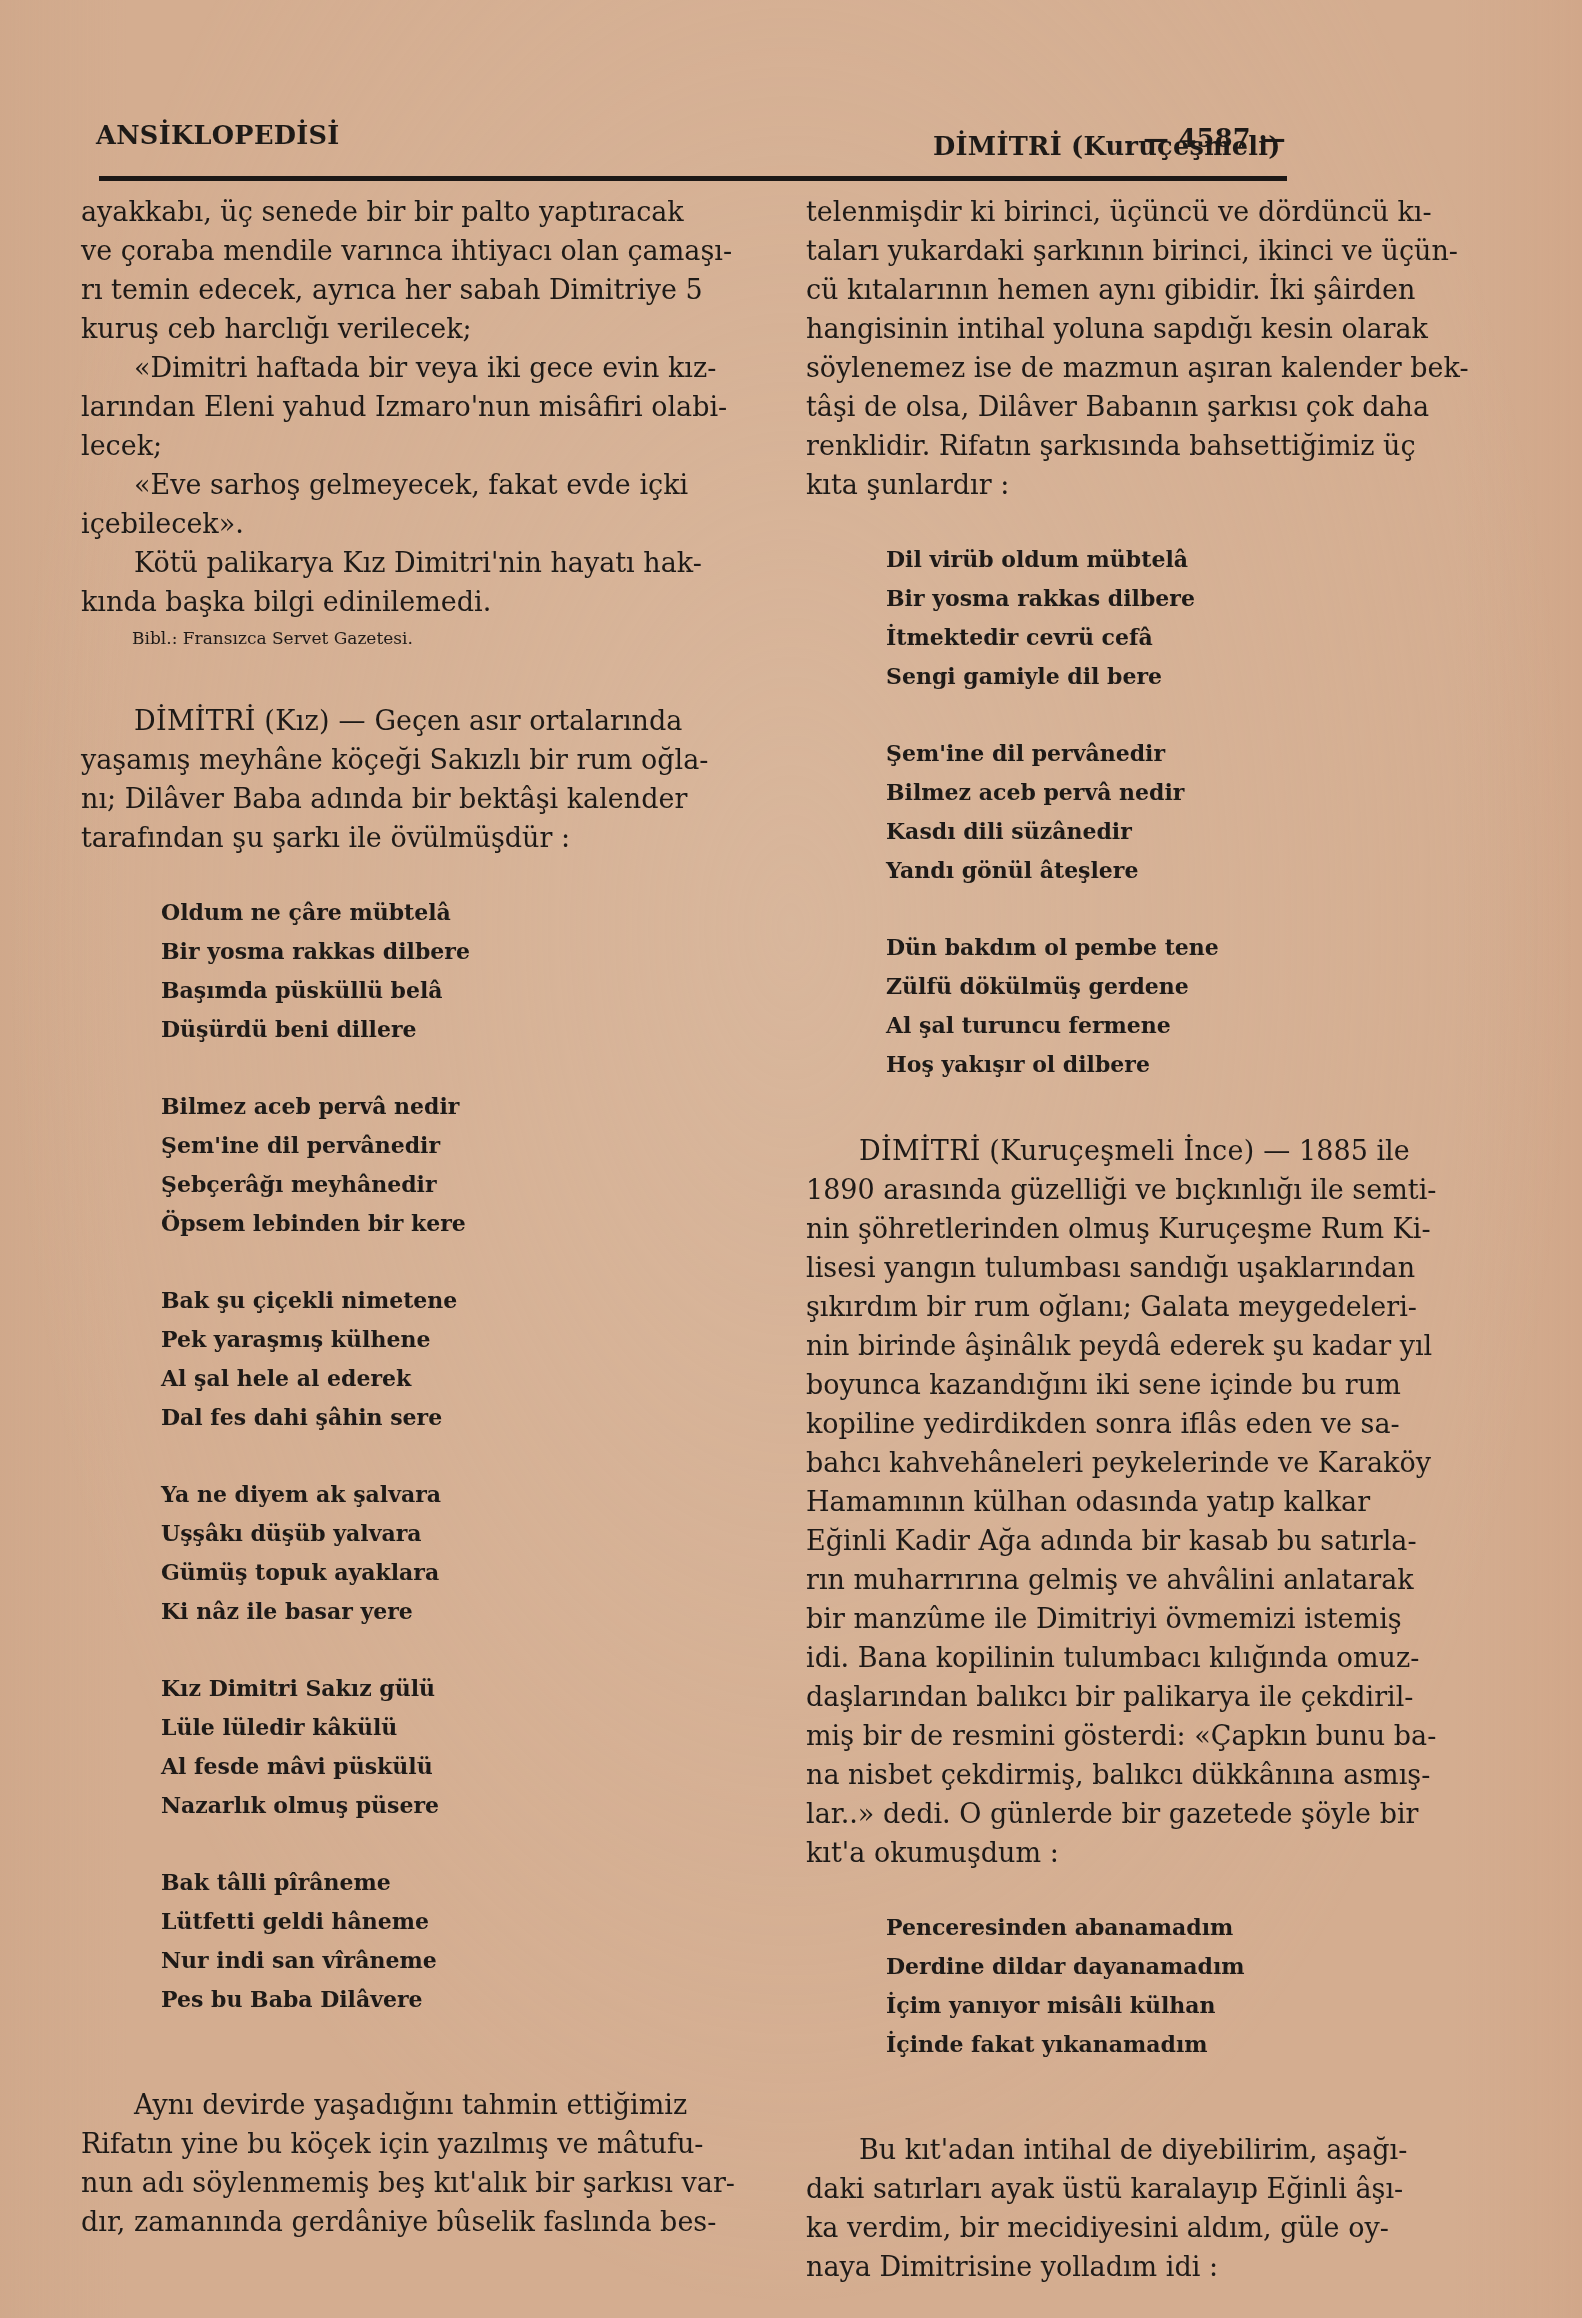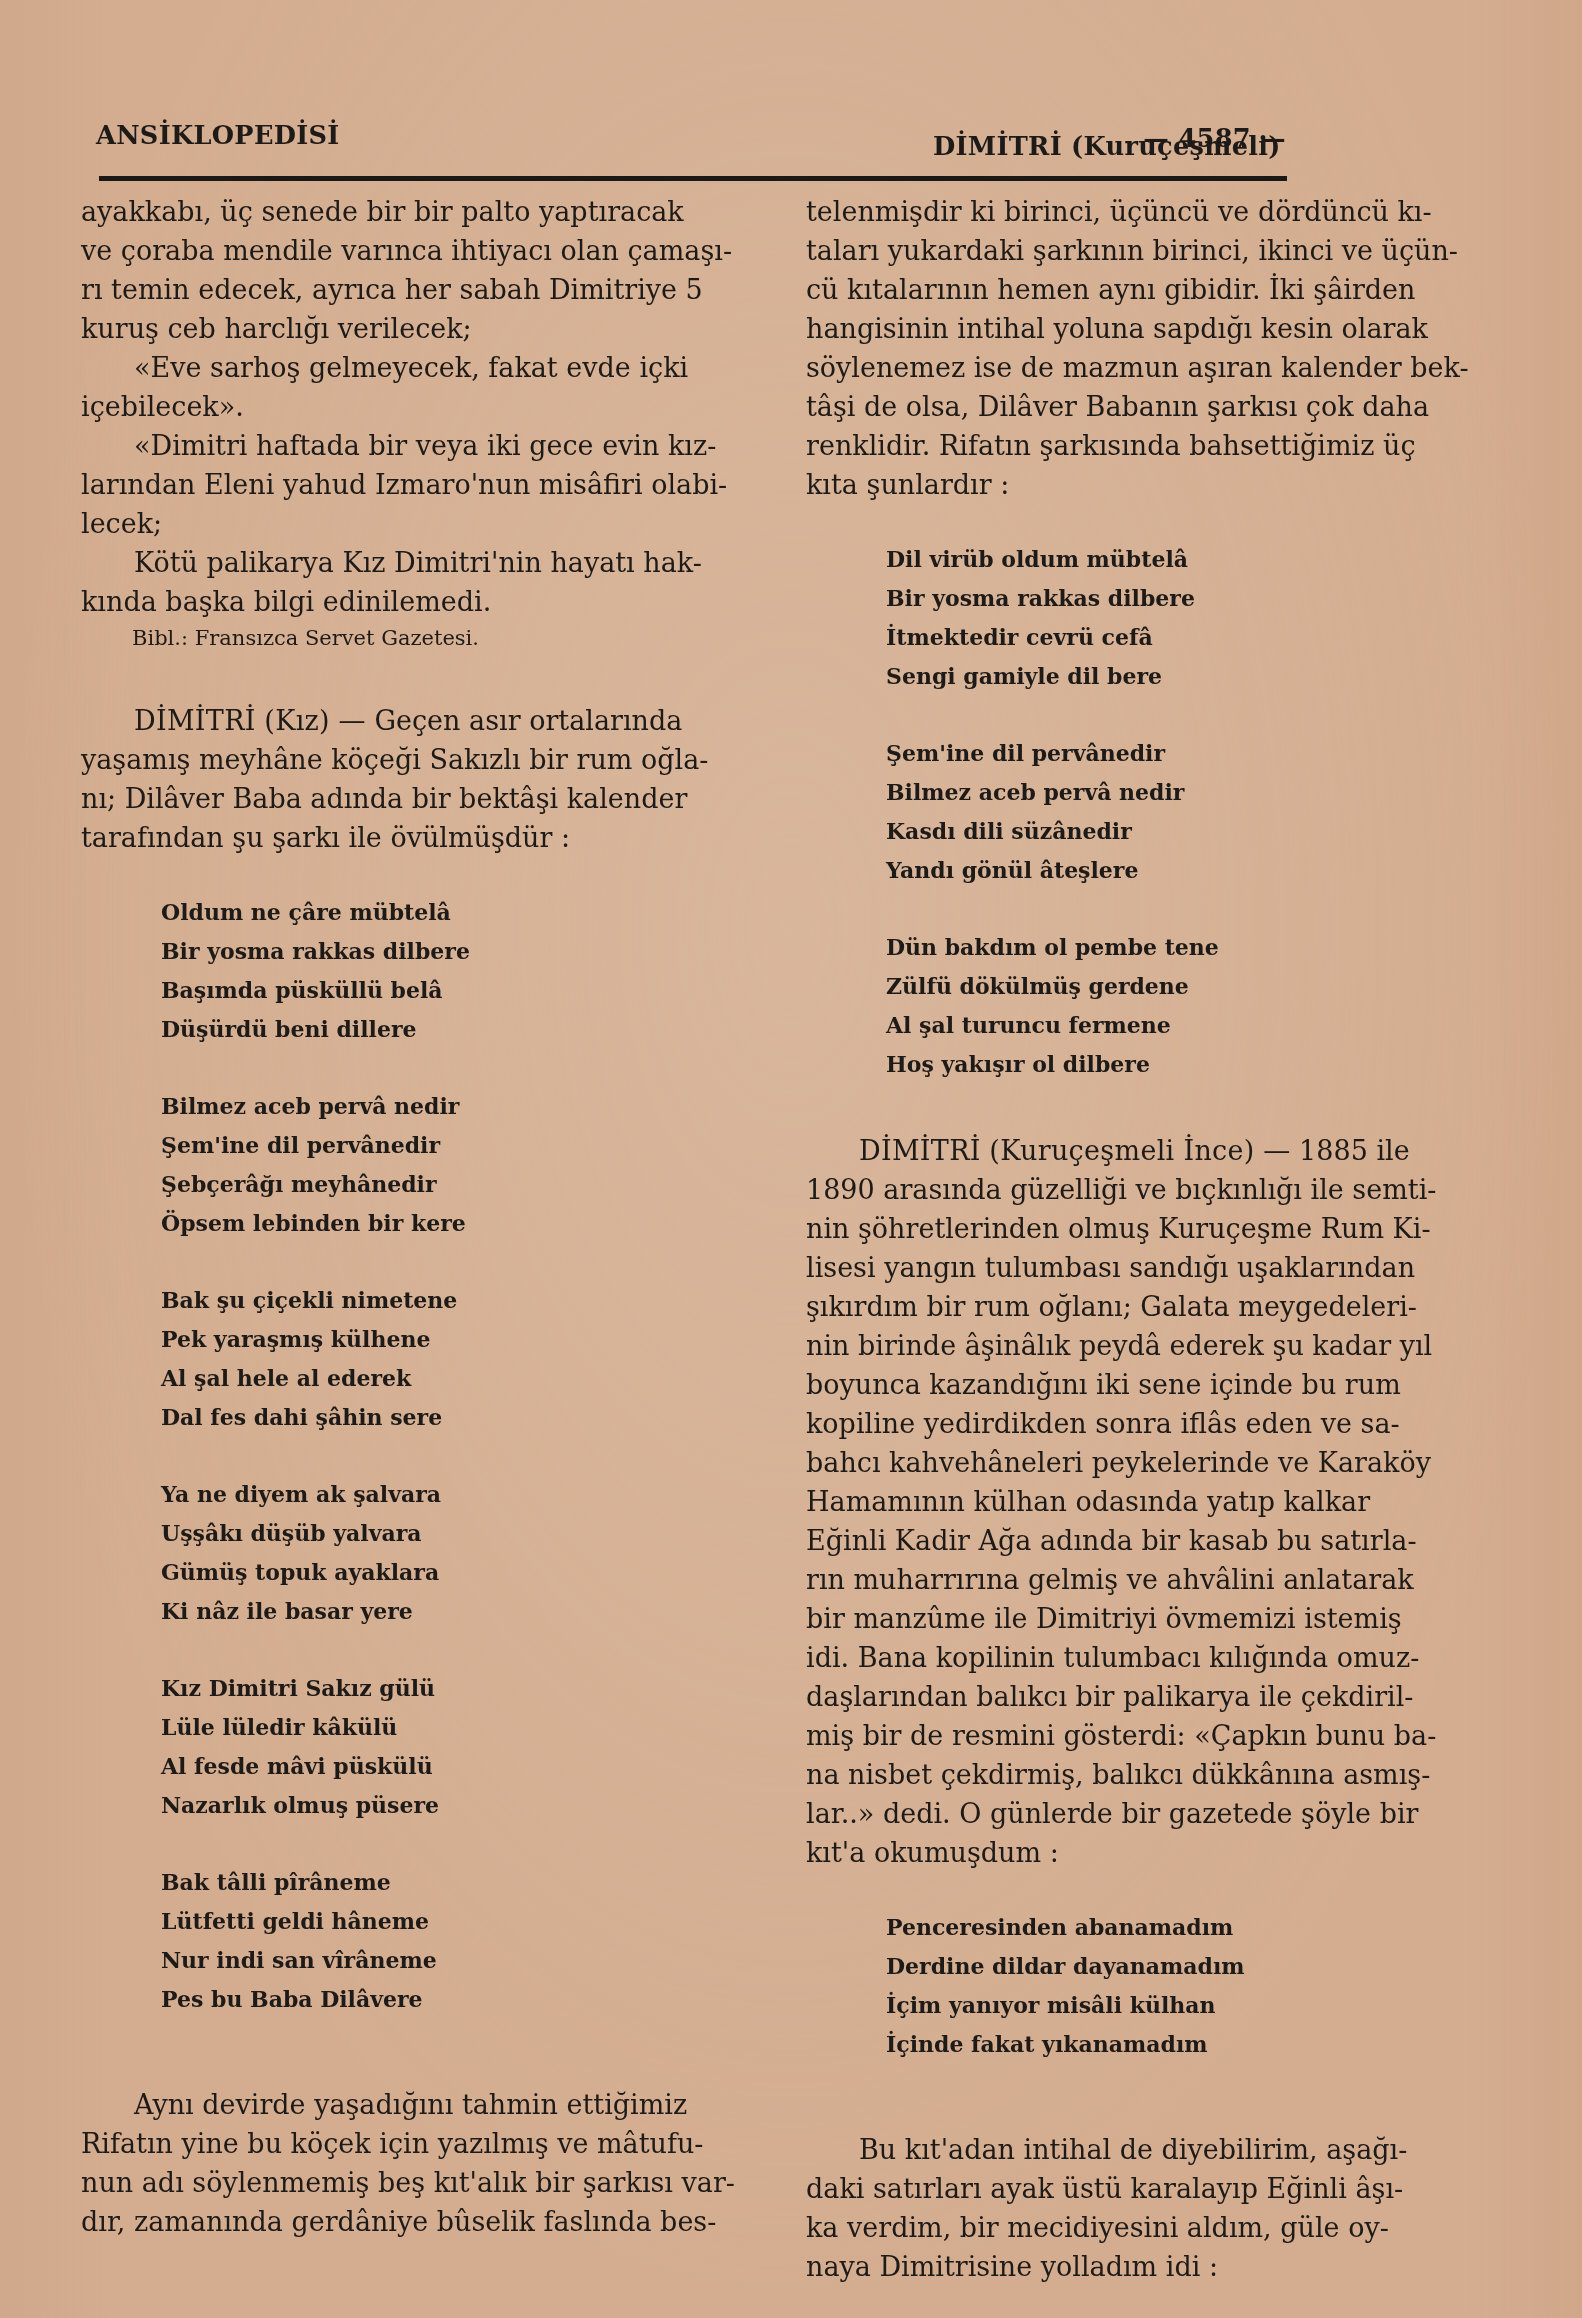--- a/index.html
+++ b/index.html
@@ -33,21 +33,21 @@
 
   
   .col {
     position: absolute; top: 176px; width: 688px;
     font-size: 27px; line-height: 39px;
   }
   .col.left  { left: 81px; }
   .col.right { left: 806px; }
 
   .para { margin: 0; text-align: justify; text-align-last: left; hyphens: manual; }
-  .bibl { font-size: 21px; padding-left: 51px; margin-top: 1.1px; line-height: 32px; }
+  .bibl { font-size: 17px; padding-left: 51px; margin-top: 1.1px; line-height: 32px; }
   .entry { margin-top: 47px; }
   .entry-title { font-weight: normal; letter-spacing: 0.3px; }
 
   .poem {
     font-weight: bold; font-size: 22px; line-height: 39px;
     padding-left: 80px; margin: 36px 0 0 0;
   }
   .poem.r { padding-left: 80px; }
   .stanza { margin-bottom: 38px; }
   .stanza:last-child { margin-bottom: 0; }
@@ -69,27 +69,27 @@
 
   <div class="col left">
 
     <p class="para">
       <span class="line">ayakkabı, üç senede bir bir palto yaptıracak</span>
       <span class="line">ve çoraba mendile varınca ihtiyacı olan çamaşı-</span>
       <span class="line">rı temin edecek, ayrıca her sabah Dimitriye 5</span>
       <span class="line">kuruş ceb harclığı verilecek;</span>
     </p>
     <p class="para">
-      <span class="line" style="padding-left:53px">«Eve sarhoş gelmeyecek, fakat evde içki</span>
-      <span class="line">içebilecek».</span>
-    </p>
-    <p class="para">
       <span class="line" style="padding-left:53px">«Dimitri haftada bir veya iki gece evin kız-</span>
       <span class="line">larından Eleni yahud Izmaro'nun misâfiri olabi-</span>
       <span class="line">lecek;</span>
+    </p>
+    <p class="para">
+      <span class="line" style="padding-left:53px">«Eve sarhoş gelmeyecek, fakat evde içki</span>
+      <span class="line">içebilecek».</span>
     </p>
     <p class="para">
       <span class="line" style="padding-left:53px">Kötü palikarya Kız Dimitri'nin hayatı hak-</span>
       <span class="line">kında başka bilgi edinilemedi.</span>
     </p>
     <p class="para bibl">Bibl.: Fransızca Servet Gazetesi.</p>
 
     <div class="entry">
       <span class="line" style="padding-left:53px">
         <span class="entry-title">DİMİTRİ</span>

